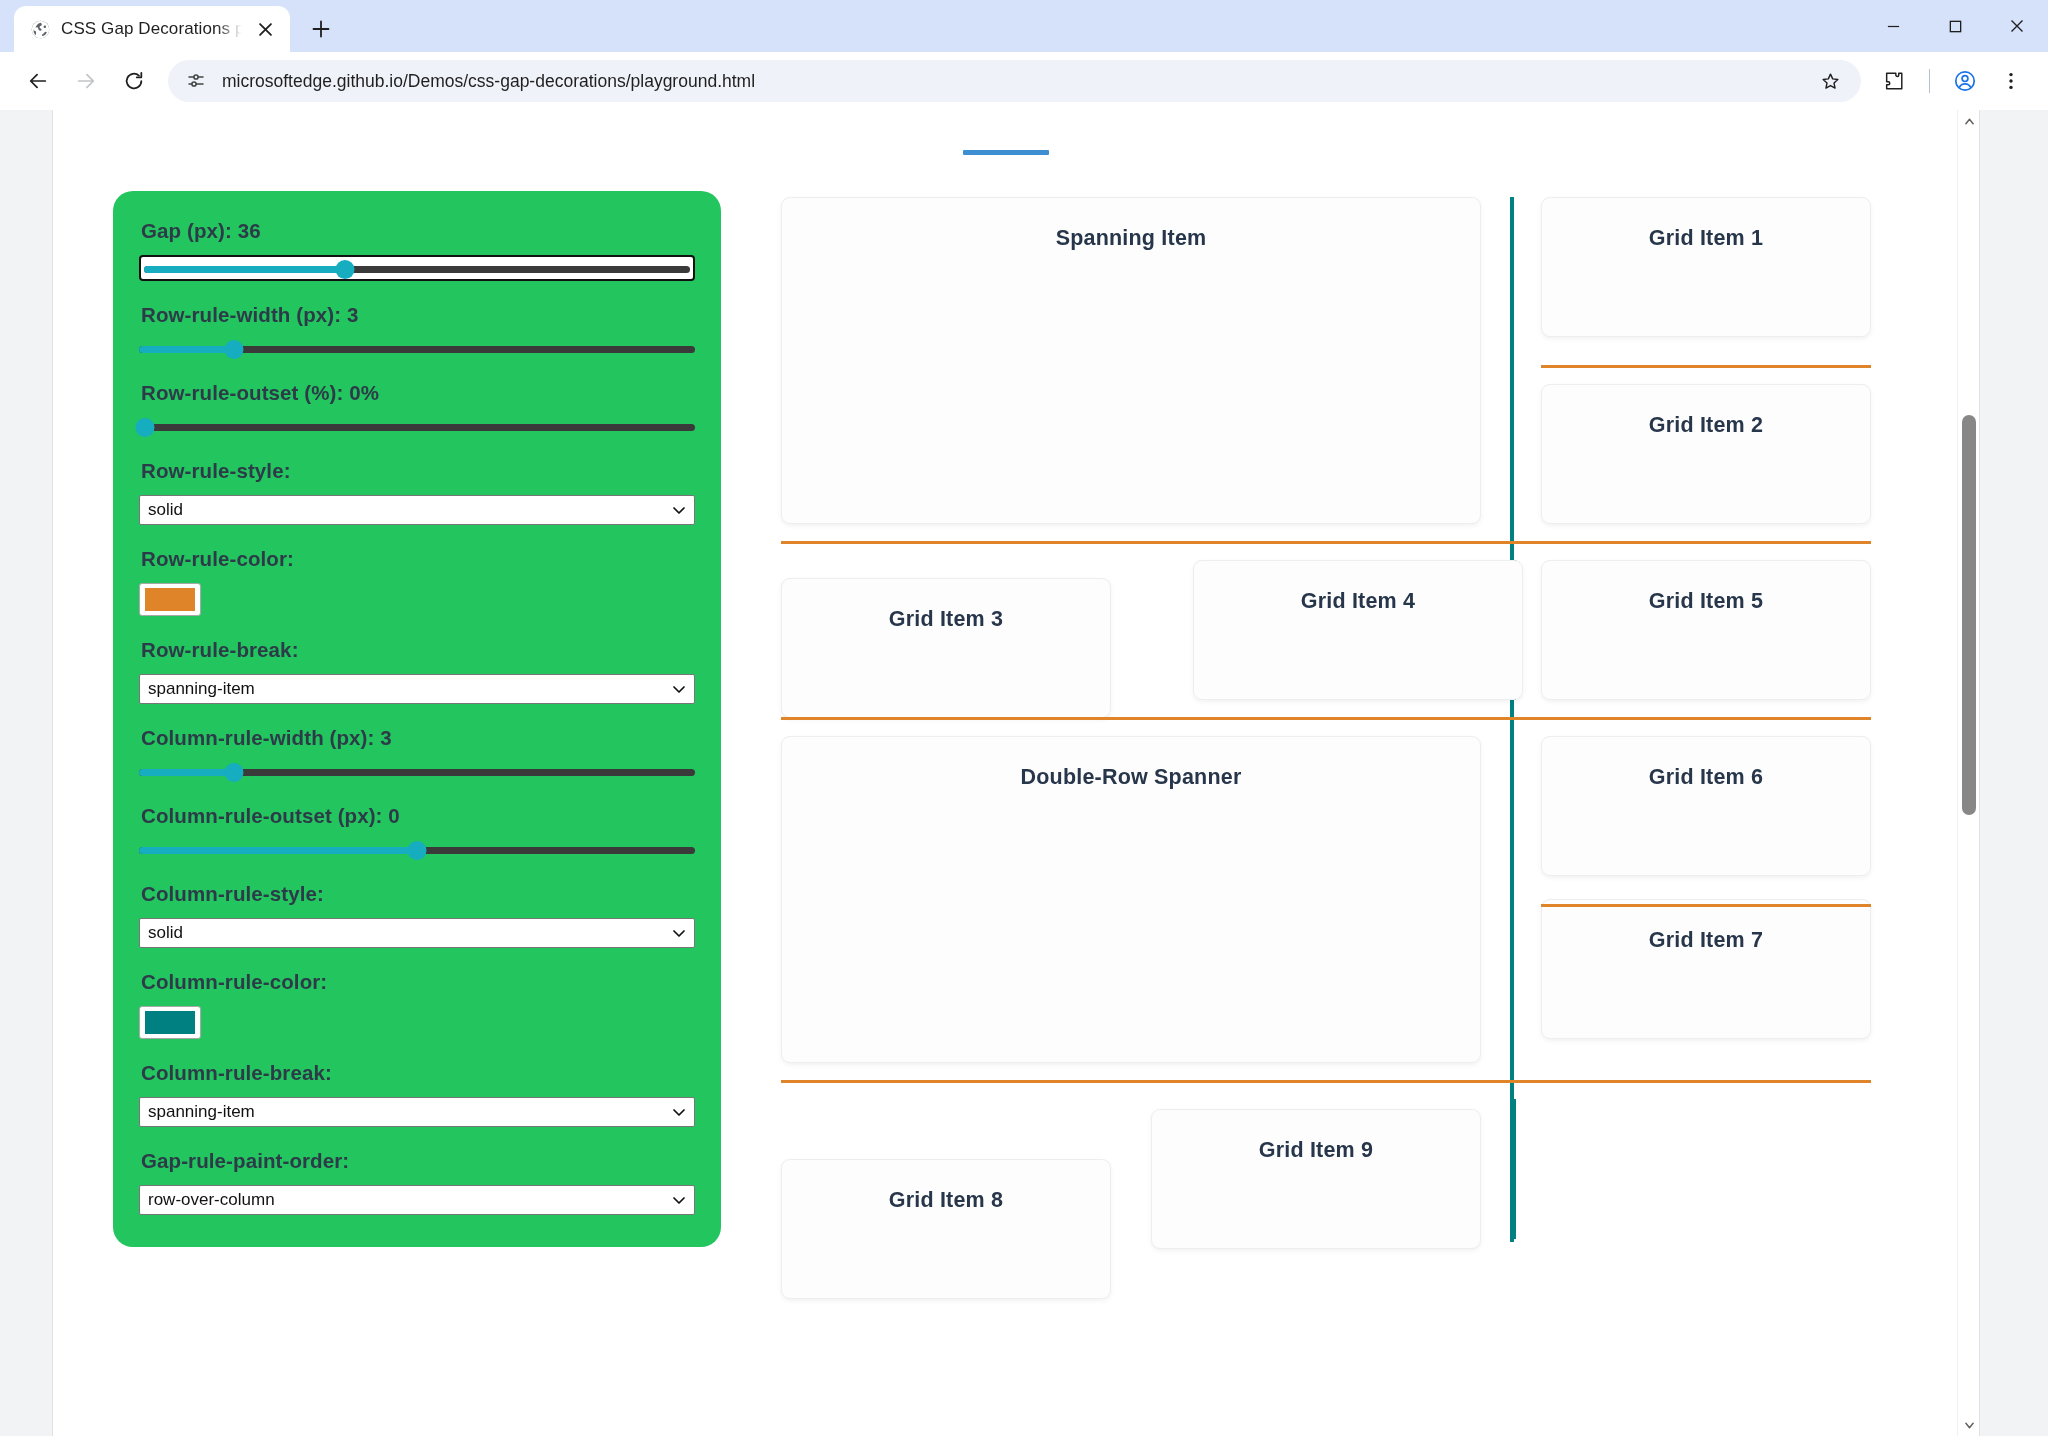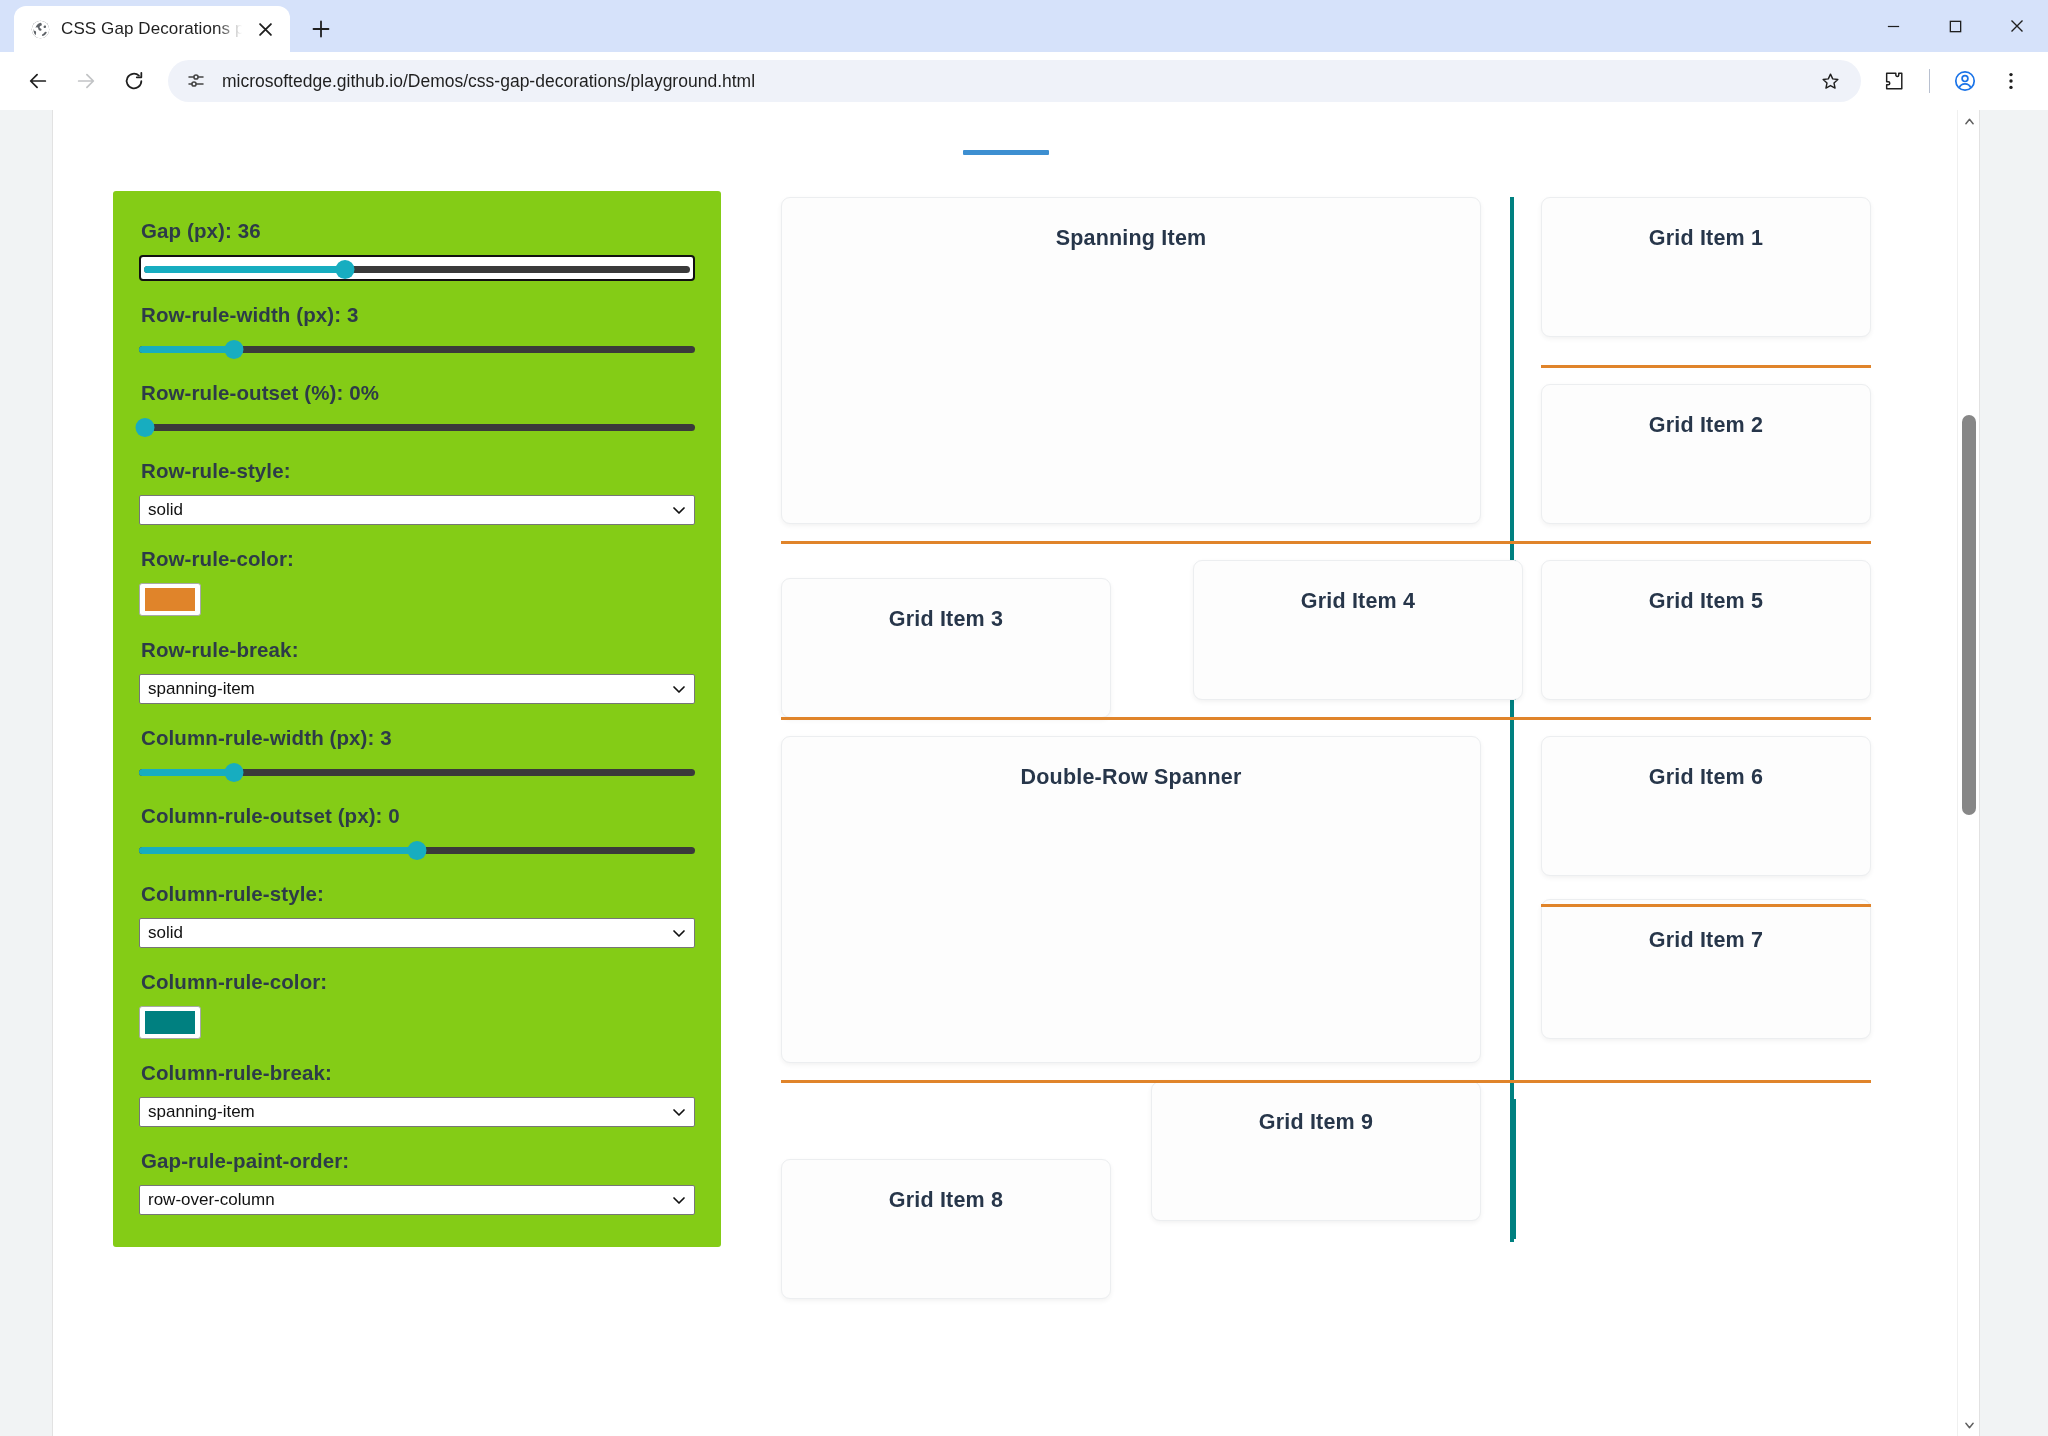--- a/index.html
+++ b/index.html
@@ -87,22 +87,22 @@
   .page-title {
     text-align:center; color:#E8862B; font-size:44px; font-weight:700;
     letter-spacing:.2px; margin-top:12px;
   }
   .title-underline { width:86px; height:5px; background:#3D8FD1; margin:14px auto 0; border-radius:1px; }
 
   .layout { display:flex; gap:60px; margin-top:36px; align-items:flex-start; }
 
   
   .controls {
-    width:608px; flex:0 0 608px; background:#84cc16;
-    border-radius:3px; padding:28px 26px 30px 26px;
+    width:608px; flex:0 0 608px; background:#22c55e;
+    border-radius:20px; padding:28px 26px 30px 26px;
   }
   .ctrl { margin-bottom:2px; }
   .ctrl-label {
     font-size:20.5px; font-weight:700; color:#2d3b48;
     margin:0 0 12px 2px; letter-spacing:.1px;
   }
   .ctrl + .ctrl { margin-top:22px; }
 
   
   .slider { position:relative; height:20px; margin-bottom:6px; }
@@ -386,21 +386,21 @@
                 <div class="gitem" style="left: 0px; top: 0px; width: 700px; height: 327px;">Spanning Item</div>
                 <div class="gitem" style="left: 760px; top: 0px; width: 330px; height: 140px; text-align: center;">Grid Item 1</div>
                 <div class="gitem" style="left: 760px; top: 187px; width: 330px; height: 140px;">Grid Item 2</div>
                 <div class="gitem" style="left: 0px; top: 381px; width: 330px; height: 140px;">Grid Item 3</div>
                 <div class="gitem" style="left: 370px; top: 363px; width: 330px; height: 140px; margin-left: 42px;">Grid Item 4</div>
                 <div class="gitem" style="left: 760px; top: 363px; width: 330px; height: 140px;">Grid Item 5</div>
                 <div class="gitem" style="left: 0px; top: 539px; width: 700px; height: 327px;">Double-Row Spanner</div>
                 <div class="gitem" style="left: 760px; top: 539px; width: 330px; height: 140px;">Grid Item 6</div>
                 <div class="gitem" style="left: 760px; top: 702px; width: 330px; height: 140px;">Grid Item 7</div>
                 <div class="gitem" style="left: 0px; top: 919px; width: 330px; height: 140px; margin-top: 43px;">Grid Item 8</div>
-                <div class="gitem" style="left: 370px; top: 884px; width: 330px; height: 140px;">Grid Item 9</div>
+                <div class="gitem" style="left: 370px; top: 912px; width: 330px; height: 140px;">Grid Item 9</div>
                 <div class="rule-row" style="left: 760px; top: 168px; width: 330px; background: rgb(224, 132, 42);"></div>
                 <div class="rule-row" style="left: 0px; top: 344px; width: 1090px; background: rgb(224, 132, 42);"></div>
                 <div class="rule-row" style="left: 0px; top: 520px; width: 1090px; background: rgb(224, 132, 42);"></div>
                 <div class="rule-row" style="left: 760px; top: 707px; width: 330px; background: rgb(224, 132, 42);"></div>
                 <div class="rule-row" style="left: 0px; top: 883px; width: 1090px; background: rgb(224, 132, 42);"></div>
               </div>
           </div>
 
         </div>
       </div>

